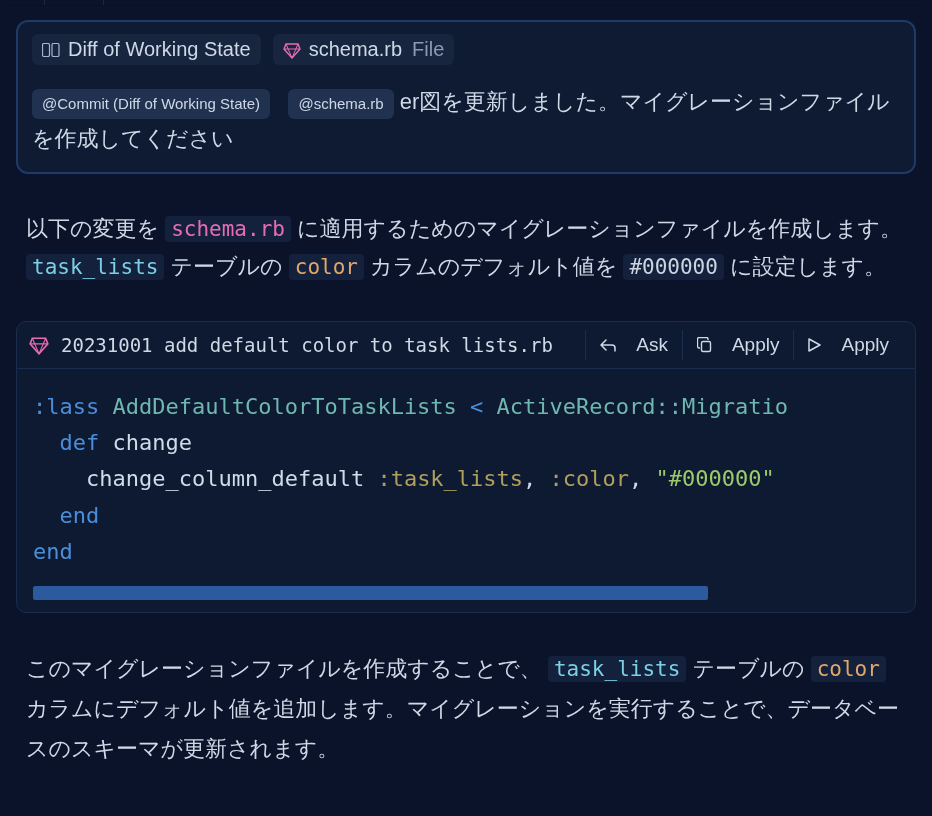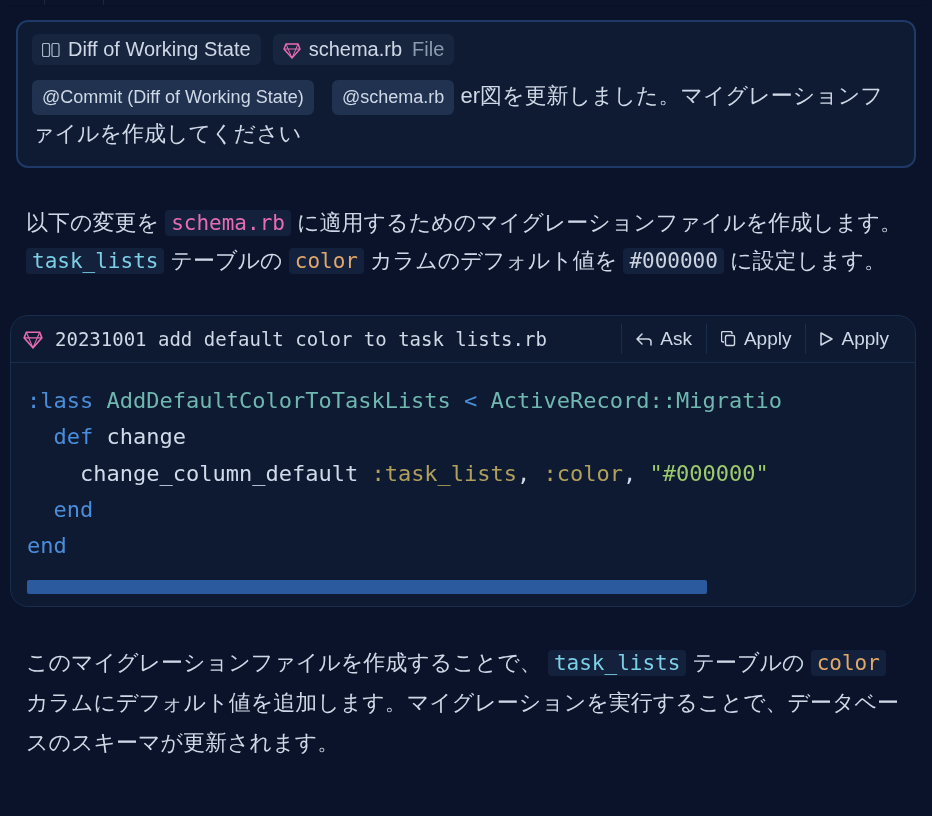--- a/index.html
+++ b/index.html
@@ -54,41 +54,41 @@
     margin: 14px 8px 0 8px;
     border: 2px solid var(--panel-border);
     border-radius: 12px;
     background: var(--panel-bg);
     padding: 12px 14px 14px 14px;
   }
   .chips-row {
     display: flex;
     gap: 12px;
     align-items: center;
-    margin-bottom: 12px;
+    margin-bottom: 18px;
   }
   .chip {
     display: inline-flex;
     align-items: center;
     gap: 8px;
     background: var(--chip-bg);
     border-radius: 6px;
     padding: 4px 10px;
     font-size: 20px;
     color: var(--text);
   }
   .chip .chip-tail {
     color: var(--text-dim);
     margin-left: 2px;
   }
   .chip.inline {
     background: var(--chip-bg-light);
     padding: 2px 10px;
     border-radius: 6px;
-    font-size: 18px;
+    font-size: 15px;
   }
 
   .diff-icon svg { display:block; }
   .ruby-icon svg { display:block; }
 
   .prompt-body {
     line-height: 1.7;
     font-size: 22px;
     color: var(--text);
   }
@@ -106,23 +106,23 @@
     border-radius: 4px;
     font-size: 21px;
   }
   .mono.pink { color: var(--hl-pink); }
   .mono.cyan { color: var(--hl-cyan); }
   .mono.orange { color: var(--hl-orange); }
   .mono.gray { color: #ccd4e0; }
 
   
   .code-block {
-    margin: 34px 8px 0 2px;
+    margin: 34px 8px 0 8px;
     border: 1px solid var(--code-border);
-    border-radius: 18px;
+    border-radius: 10px;
     background: var(--code-bg);
     overflow: hidden;
   }
   .code-header {
     display: flex;
     align-items: center;
     padding: 8px 12px;
     border-bottom: 1px solid var(--code-border);
     gap: 12px;
   }
@@ -135,21 +135,21 @@
     overflow: hidden;
     text-overflow: ellipsis;
   }
   .header-actions {
     display: flex;
     gap: 0;
   }
   .action-btn {
     display: inline-flex;
     align-items: center;
-    gap: 8px;
+    gap: 20px;
     padding: 4px 14px;
     border-left: 1px solid var(--code-border);
     color: var(--text);
     font-size: 19px;
     cursor: pointer;
   }
   .action-btn svg { display:block; }
 
   .code-body {
     padding: 20px 0 8px 16px;

